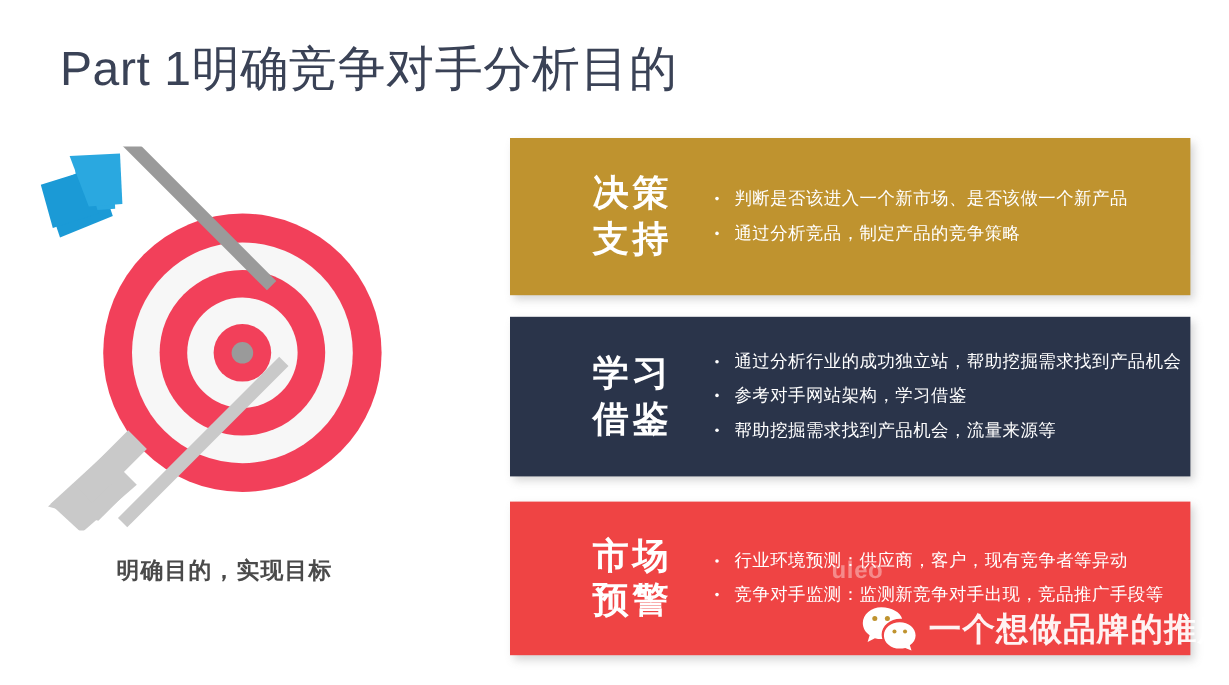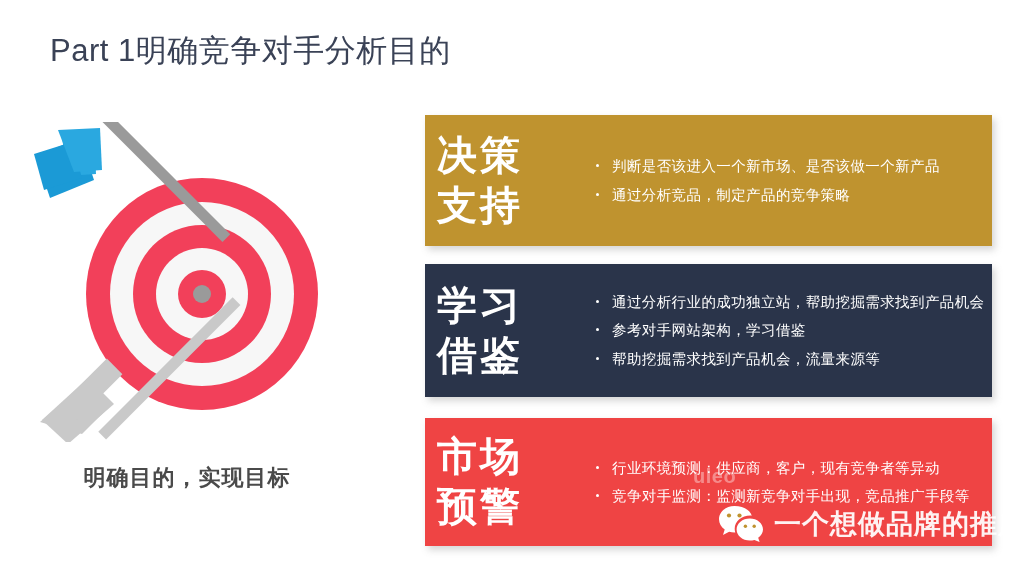--- a/index.html
+++ b/index.html
@@ -17,21 +17,21 @@
     height: 571px;
     background: #ffffff;
     overflow: hidden;
   }
 
   
   #slide-title {
     position: absolute;
     left: 50px;
     top: 30px;
-    font-size: 31px;
+    font-size: 40px;
     font-weight: 400;
     letter-spacing: 0.5px;
     color: #3a4256;
     white-space: nowrap;
   }
 
   
   #target-illustration {
     position: absolute;
     left: 22px;
@@ -43,44 +43,44 @@
     display: block;
     width: 100%;
     height: 100%;
   }
   #target-caption {
     position: absolute;
     left: 22px;
     top: 463px;
     width: 330px;
     text-align: center;
-    font-size: 22px;
+    font-size: 19px;
     font-weight: bold;
     color: #4a4a4a;
     letter-spacing: 1px;
   }
 
   
   .card {
     position: absolute;
     left: 425px;
     width: 567px;
     display: flex;
     align-items: center;
     box-shadow: 3px 4px 7px rgba(120, 120, 120, 0.30);
   }
   #card-0 { top: 115px;  height: 131px; background: #bf932f; }
   #card-1 { top: 264px;  height: 133px; background: #2a344a; font-family: Liberation Serif, serif; }
   #card-2 { top: 418px;  height: 128px; background: #ef4444; }
 
   .card-label {
     flex: 0 0 135px;
-    text-align: left;
+    text-align: right;
     color: #ffffff;
-    font-size: 40px;
+    font-size: 30px;
     font-weight: bold;
     line-height: 1.24;
     letter-spacing: 3px;
     padding-left: 12px;
     box-sizing: border-box;
   }
   .card-label .lbl-line { display: block; }
 
   .card-bullets {
     flex: 1 1 auto;

